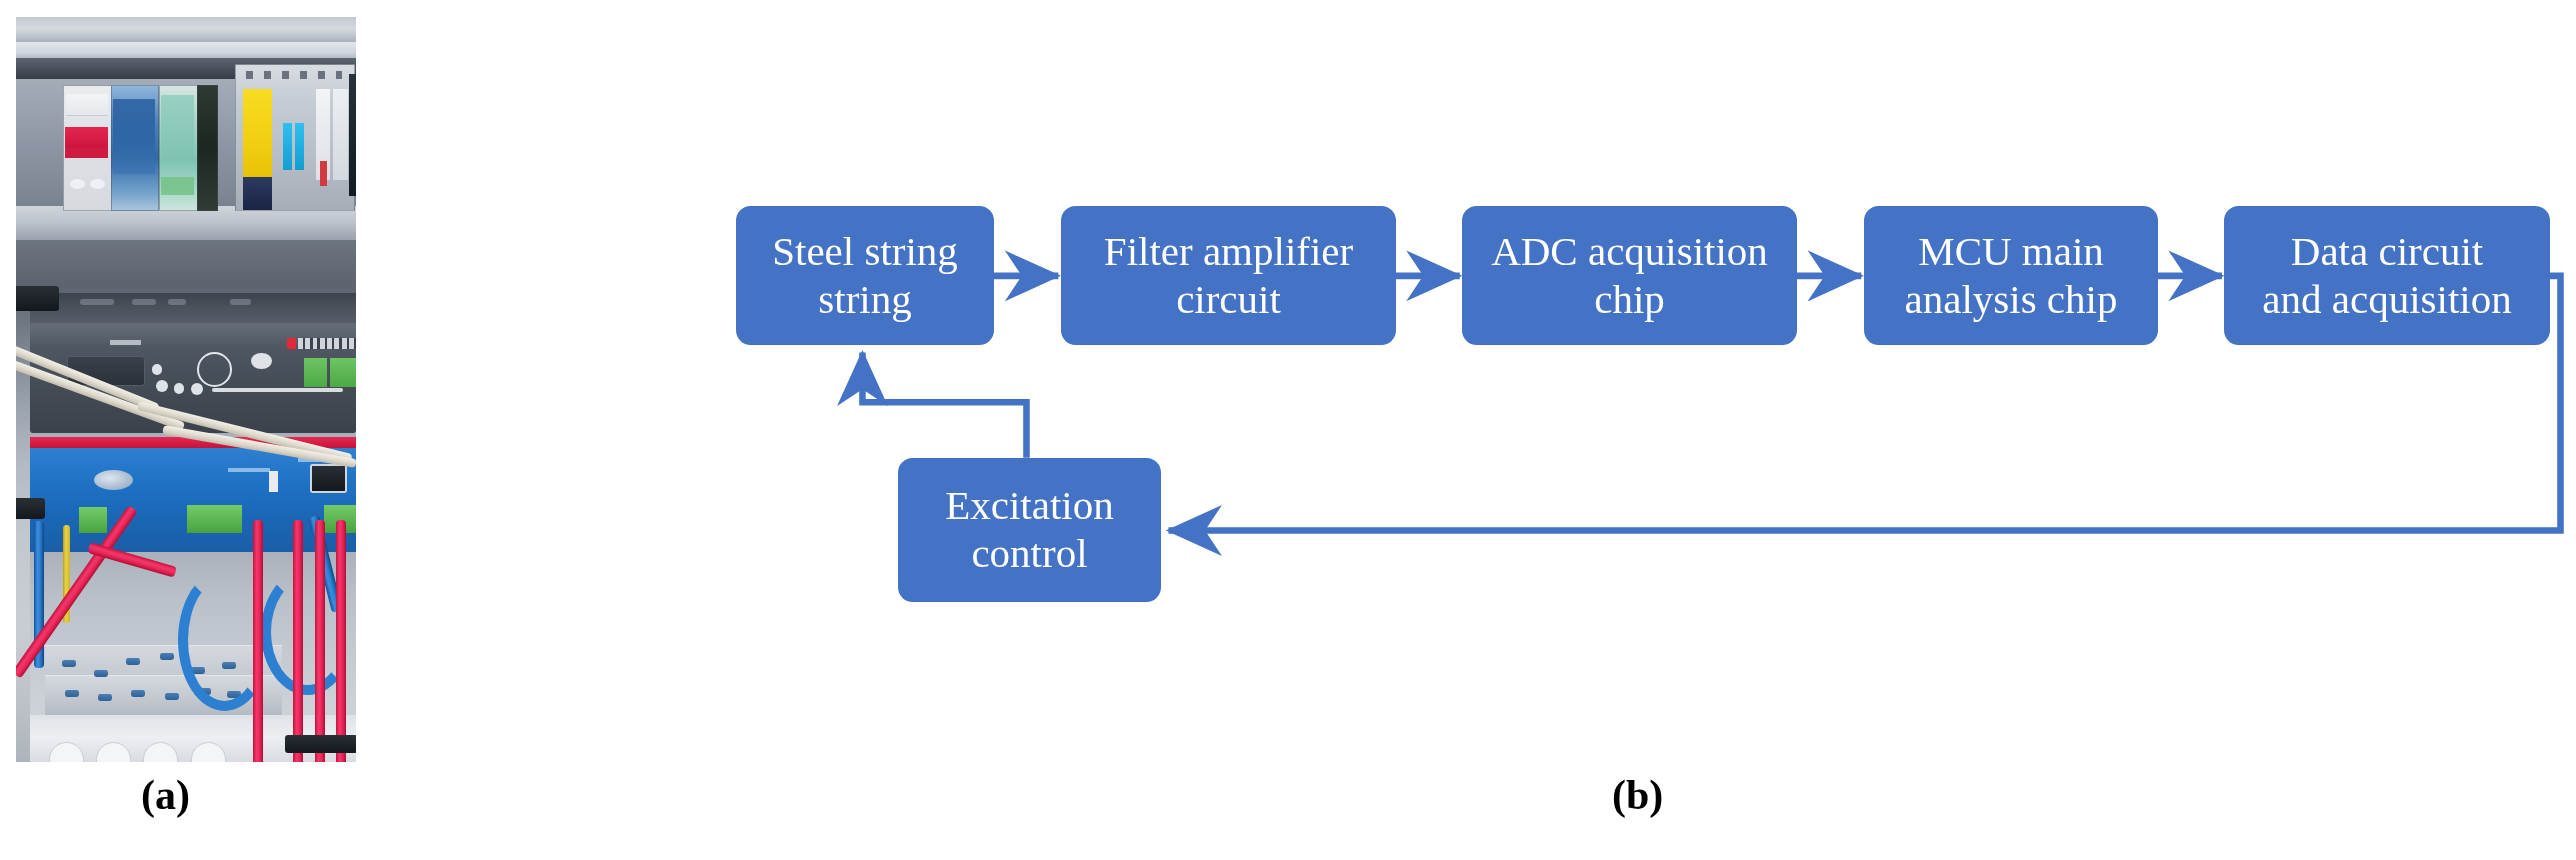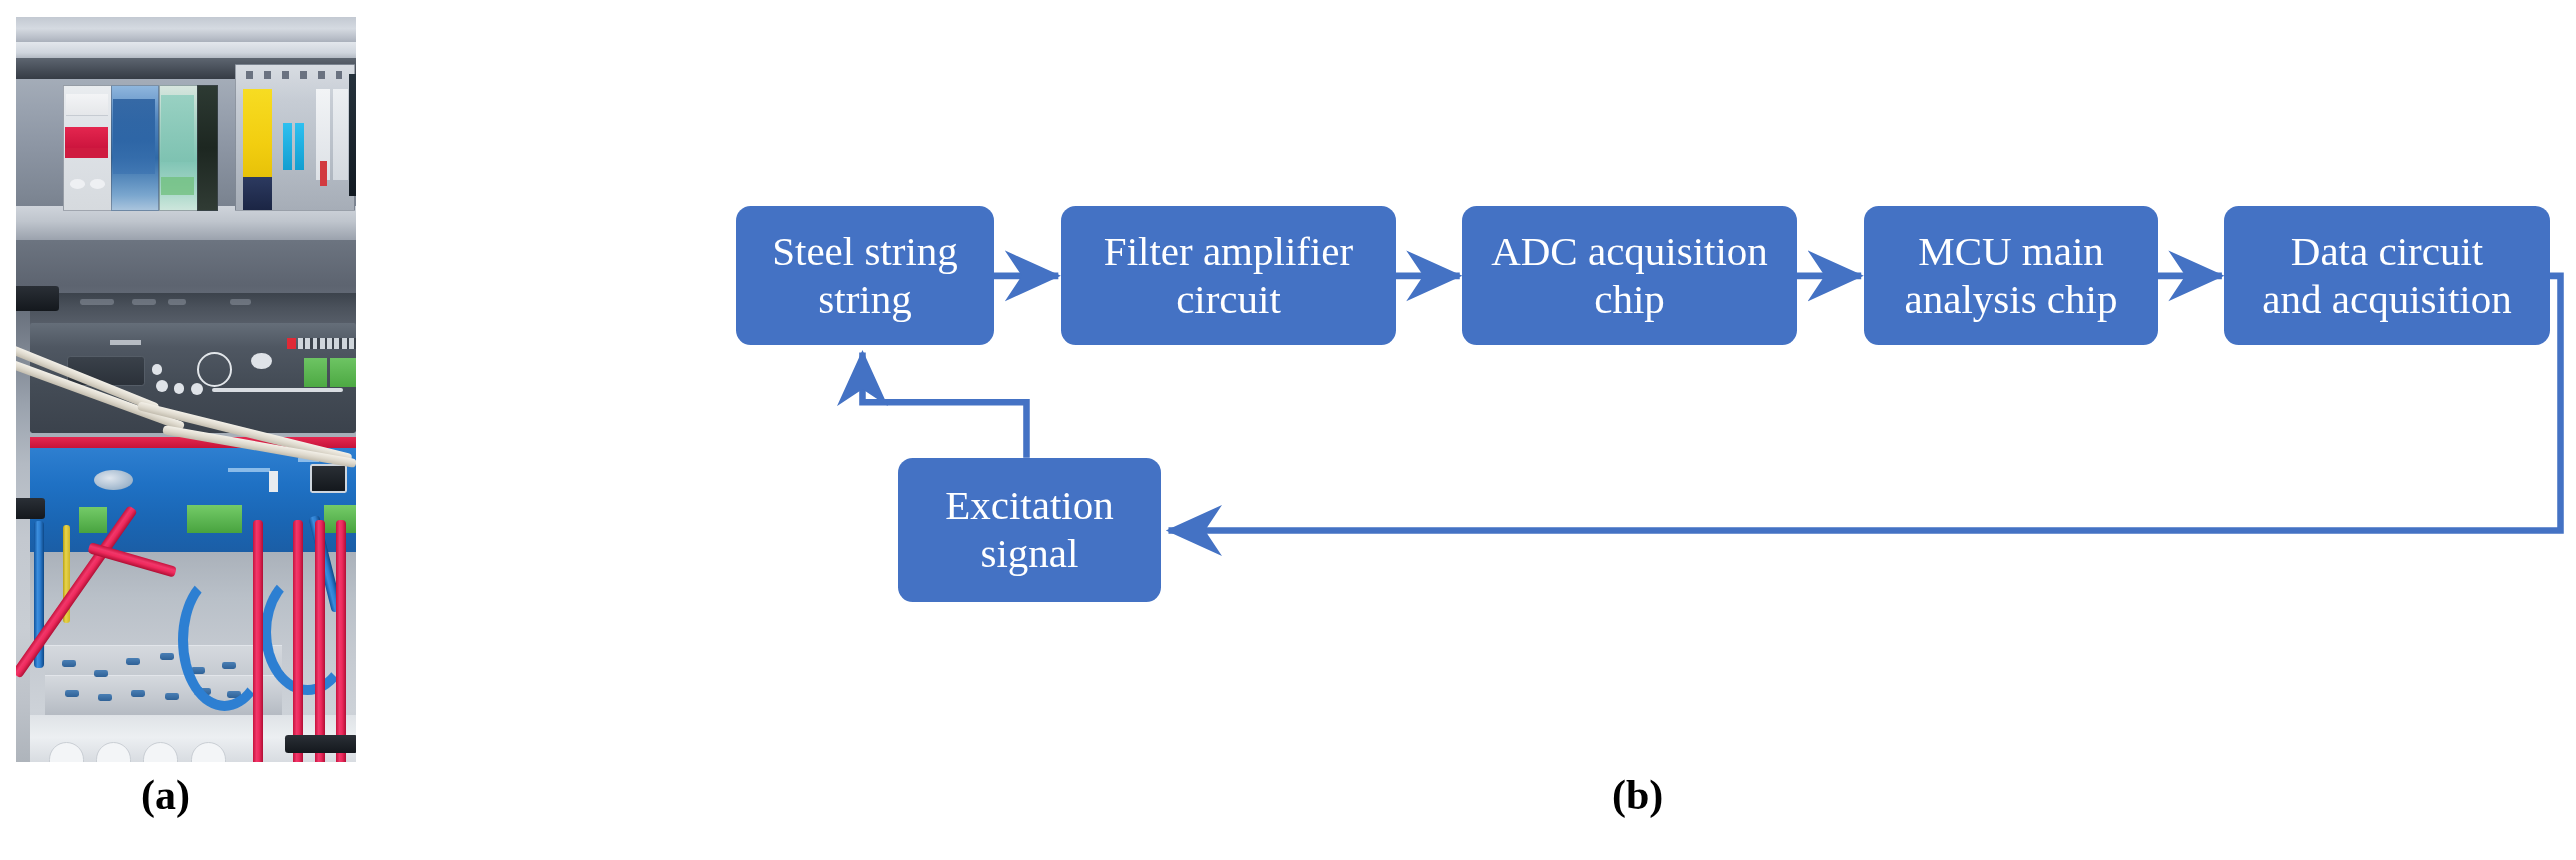--- a/index.html
+++ b/index.html
@@ -467,21 +467,21 @@
     <div class="blk" style="left:1865px; top:206px; width:326px; height:139px;">
       <span>
         <span class="blk-label">Data circuit</span>
         <span class="blk-label">and acquisition</span>
       </span>
     </div>
 
     <div class="blk" style="left:539px; top:458px; width:263px; height:144px;">
       <span>
         <span class="blk-label">Excitation</span>
-        <span class="blk-label">signal</span>
+        <span class="blk-label">control</span>
       </span>
     </div>
   </div>
 
   <div class="caption" style="left:141px; top:771px;">(a)</div>
   <div class="caption" style="left:1612px; top:771px;">(b)</div>
 
 </div>
 
 

